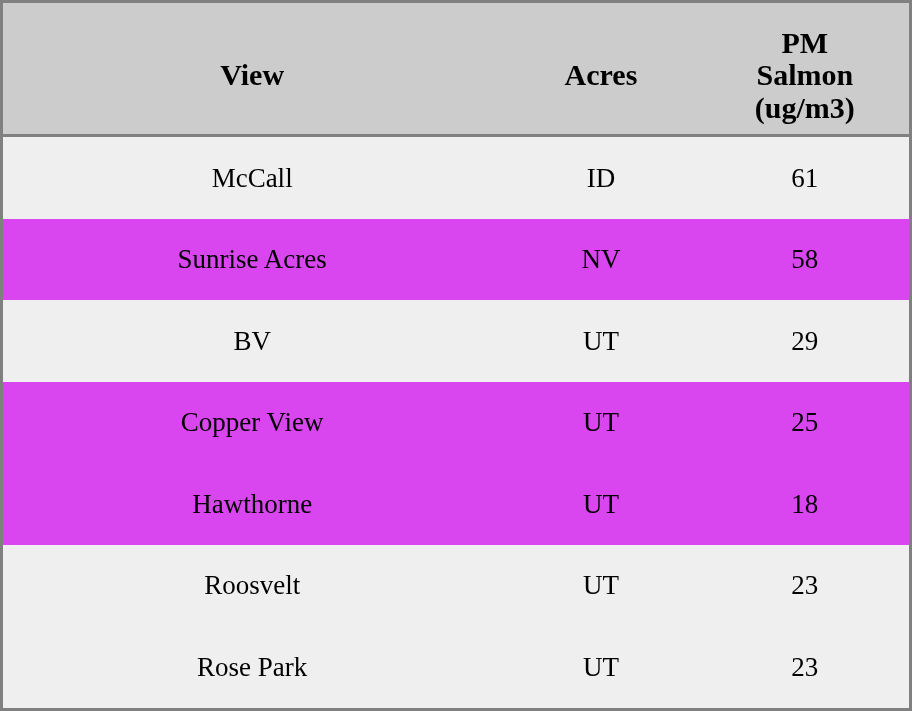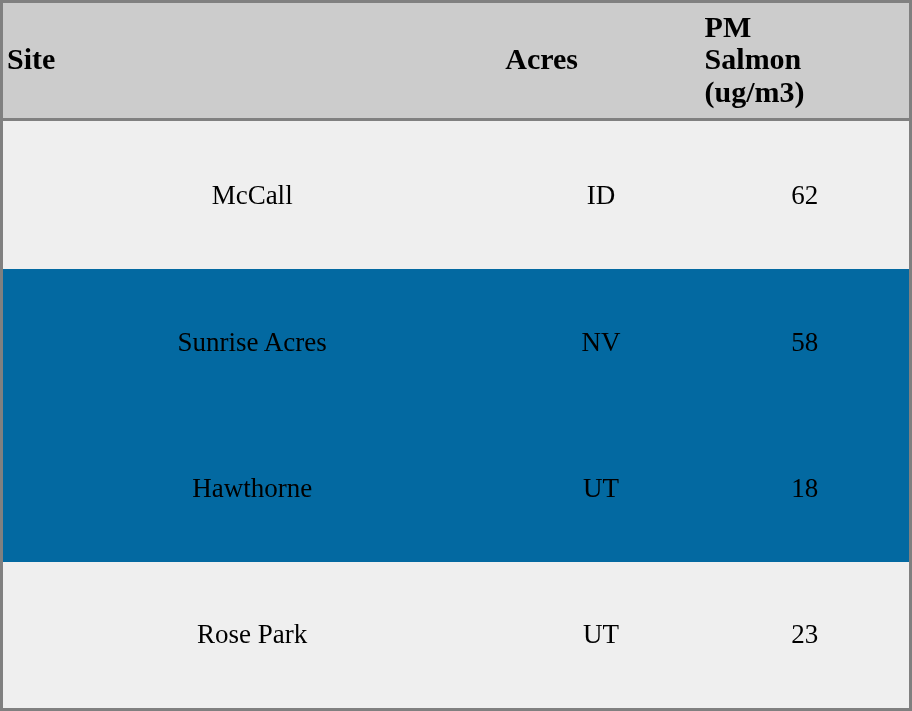--- a/index.html
+++ b/index.html
@@ -29,79 +29,94 @@
   table.data col.c-site { width: 55%; }
   table.data col.c-state { width: 22%; }
   table.data col.c-value { width: 23%; }
 
   thead th {
     background: #cccccc;
     border-bottom: 3px solid #808080;
     font-weight: bold;
     font-size: 30px;
     color: #000000;
-    text-align: left;
+    text-align: center;
     vertical-align: middle;
-    padding: 8px 4px 10px 4px;
+    padding: 24px 4px 10px 4px;
     line-height: 1.08;
   }
   thead th .hdr-line { display: block; }
 
   tbody td {
     font-size: 27px;
     color: #000000;
     text-align: center;
     vertical-align: middle;
     padding: 6px 4px;
     height: 58px;
     border: none;
   }
   tbody tr.odd td { background: #efefef; }
-  tbody tr.even td { background: #0369a1; }
+  tbody tr.even td { background: #d946ef; }
 </style>
 </head>
 <body>
 
 <div class="table-wrap">
   <table class="data">
     <colgroup>
       <col class="c-site">
       <col class="c-state">
       <col class="c-value">
     </colgroup>
     <thead>
       <tr>
         <th>
-          <span class="hdr-line">Site</span>
+          <span class="hdr-line">View</span>
         </th>
         <th>
           <span class="hdr-line">Acres</span>
         </th>
         <th>
           <span class="hdr-line">PM</span>
           <span class="hdr-line">Salmon</span>
           <span class="hdr-line">(ug/m3)</span>
         </th>
       </tr>
     </thead>
     <tbody>
       <tr class="odd">
         <td>McCall</td>
         <td>ID</td>
-        <td>62</td>
+        <td>61</td>
       </tr>
       <tr class="even">
         <td>Sunrise Acres</td>
         <td>NV</td>
         <td>58</td>
       </tr>
+      <tr class="odd">
+        <td>BV</td>
+        <td>UT</td>
+        <td>29</td>
+      </tr>
+      <tr class="even">
+        <td>Copper View</td>
+        <td>UT</td>
+        <td>25</td>
+      </tr>
       <tr class="even">
         <td>Hawthorne</td>
         <td>UT</td>
         <td>18</td>
+      </tr>
+      <tr class="odd">
+        <td>Roosvelt</td>
+        <td>UT</td>
+        <td>23</td>
       </tr>
       <tr class="odd">
         <td>Rose Park</td>
         <td>UT</td>
         <td>23</td>
       </tr>
 
     </tbody>
   </table>
 </div>

